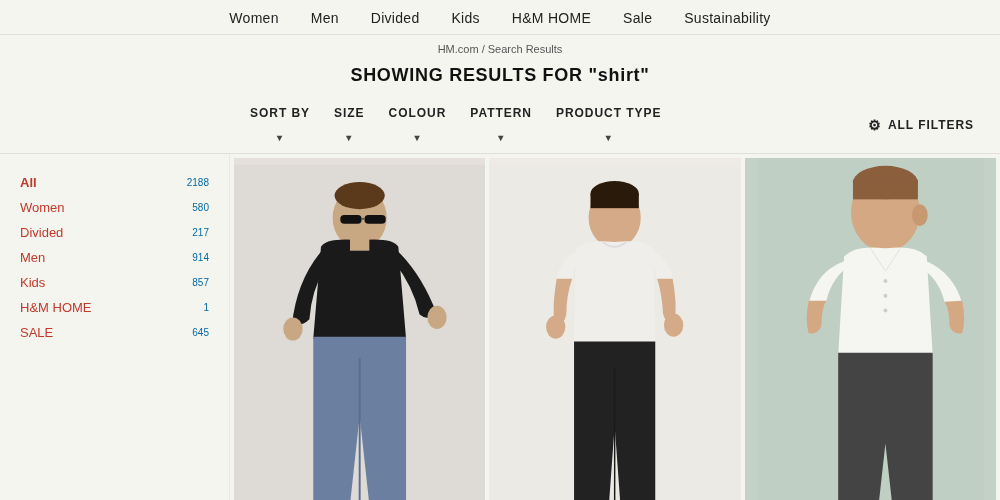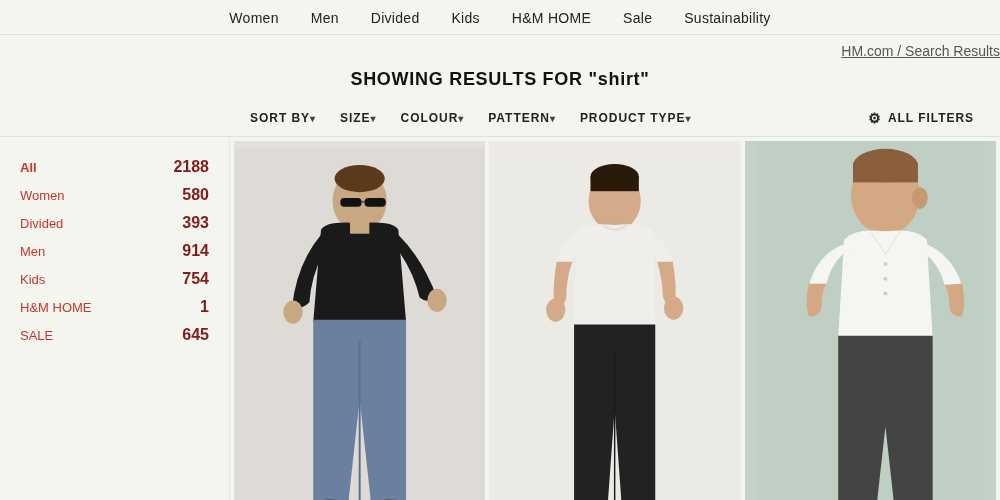--- a/index.html
+++ b/index.html
@@ -25,25 +25,24 @@
     .top-nav a {
       font-size: 14px;
       color: #222;
       text-decoration: none;
       font-weight: 500;
       letter-spacing: 0.02em;
     }
 
     
     .breadcrumb {
-      text-align: right;
+      text-align: center;
       padding: 8px 0 4px;
-      font-size: 14px;
+      font-size: 11px;
       color: #555;
-      text-decoration: underline;
     }
     .breadcrumb a { color: #555; text-decoration: none; }
     .breadcrumb span { color: #555; }
 
     
     .search-title {
       text-align: center;
       font-size: 18px;
       font-weight: 700;
       letter-spacing: 0.04em;
@@ -56,30 +55,31 @@
       display: flex;
       align-items: center;
       padding: 6px 16px 6px 240px;
       background: #f5f5f0;
       border-bottom: 1px solid #e0e0e0;
       gap: 4px;
     }
     .filter-btn {
       display: flex;
       align-items: center;
-      gap: 0;
+      gap: 12px;
       font-size: 12px;
       font-weight: 700;
       letter-spacing: 0.08em;
       color: #222;
       background: none;
       border: none;
       cursor: pointer;
       padding: 4px 10px;
       text-transform: uppercase;
+      flex-direction: column;
     }
     .filter-btn .chevron {
       font-size: 10px;
       color: #444;
     }
     .all-filters-btn {
       display: flex;
       align-items: center;
       gap: 6px;
       font-size: 12px;
@@ -121,23 +121,22 @@
     .sidebar-item .label {
       font-size: 13px;
       color: #c0392b;
       font-weight: 500;
     }
     .sidebar-item .label.active {
       color: #c0392b;
       font-weight: 700;
     }
     .sidebar-item .count {
-      font-size: 16px;
-      color: #7f1d1d;
-      font-weight: bold;
+      font-size: 10px;
+      color: #0369a1;
     }
 
     
     .product-grid {
       display: flex;
       flex: 1;
       gap: 4px;
       padding: 4px;
       overflow: hidden;
     }
@@ -229,29 +228,29 @@
     <div class="sidebar-item">
       <span class="label active">All</span>
       <span class="count">2188</span>
     </div>
     <div class="sidebar-item">
       <span class="label">Women</span>
       <span class="count">580</span>
     </div>
     <div class="sidebar-item">
       <span class="label">Divided</span>
-      <span class="count">393</span>
+      <span class="count">217</span>
     </div>
     <div class="sidebar-item">
       <span class="label">Men</span>
       <span class="count">914</span>
     </div>
     <div class="sidebar-item">
       <span class="label">Kids</span>
-      <span class="count">754</span>
+      <span class="count">857</span>
     </div>
     <div class="sidebar-item">
       <span class="label">H&amp;M HOME</span>
       <span class="count">1</span>
     </div>
     <div class="sidebar-item">
       <span class="label">SALE</span>
       <span class="count">645</span>
     </div>
   </aside>

